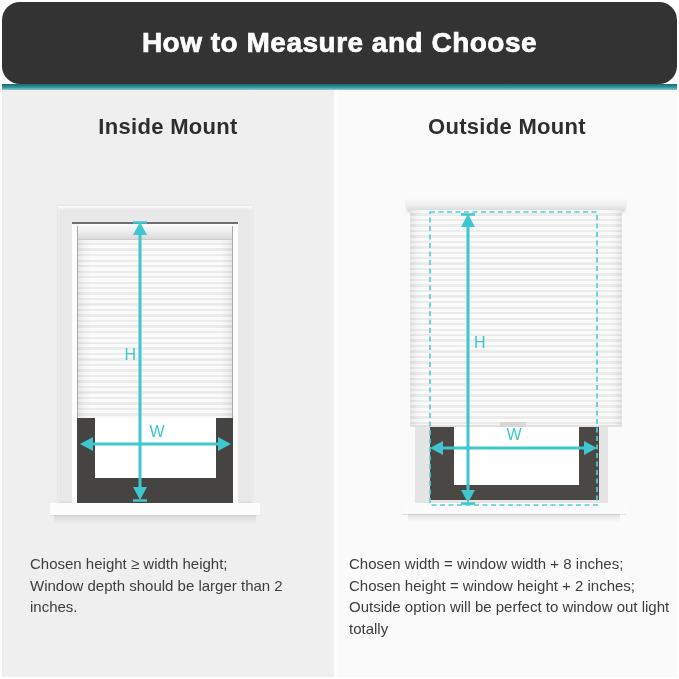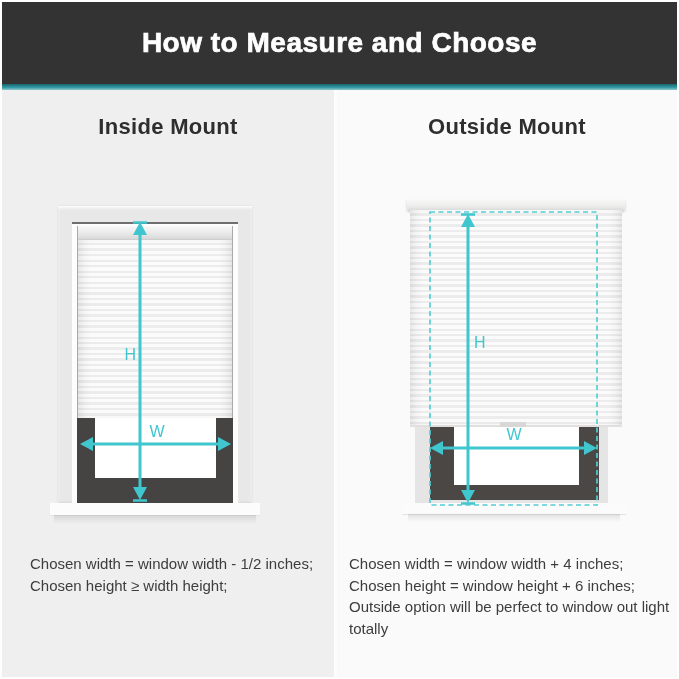--- a/index.html
+++ b/index.html
@@ -13,21 +13,21 @@
   }
   *{margin:0;padding:0;box-sizing:border-box;}
   body{background:#ffffff;font-family:"Liberation Sans",sans-serif;}
   .page{
     position:relative;width:679px;height:679px;background:#ffffff;
     padding:2px;overflow:hidden;
   }
   
   .header{
     position:relative;height:82px;background:var(--header-bg);
-    display:flex;align-items:center;justify-content:center;
+    display:flex;align-items:center;justify-content:center;border-radius:18px;
   }
   .header h1{
     color:#ffffff;font-size:28px;font-weight:700;letter-spacing:.5px;
     -webkit-text-stroke:.7px #ffffff;
   }
   .header-underline{
     height:6px;
     background:linear-gradient(180deg,#1c646d 0%,var(--header-underline) 55%,#8fc9ce 100%);
   }
   
@@ -170,22 +170,22 @@
         <g>
           <polygon class="measure-head" points="30,256 43,249 43,263"></polygon>
           <line class="measure" x1="41" y1="256" x2="186" y2="256"></line>
           <polygon class="measure-head" points="197,256 184,249 184,263"></polygon>
         </g>
         <text class="mlabel" x="114" y="248" text-anchor="middle">W</text>
       </svg>
     </div>
 
     <div class="notes notes-inside">
-      <p>Chosen width = window width - 1/2 inches;</p>
       <p>Chosen height ≥ width height;</p>
+      <p>Window depth should be larger than 2 inches.</p>
     </div>
     <div class="notes notes-outside">
-      <p>Chosen width = window width + 4 inches;</p>
-      <p>Chosen height = window height + 6 inches;</p>
+      <p>Chosen width = window width + 8 inches;</p>
+      <p>Chosen height = window height + 2 inches;</p>
       <p>Outside option will be perfect to window out light totally</p>
     </div>
   </div>
 </div>
 
 </body></html>

